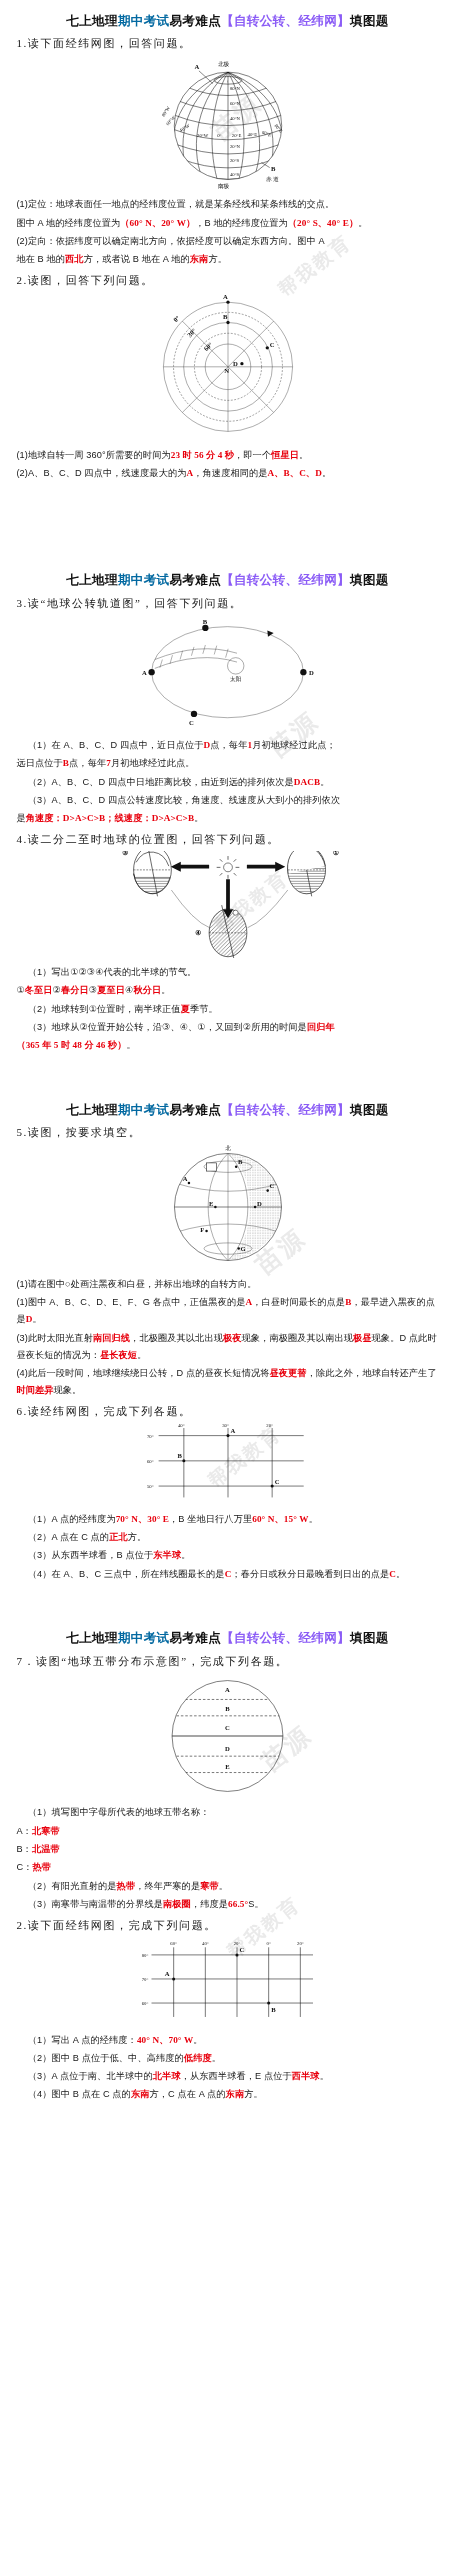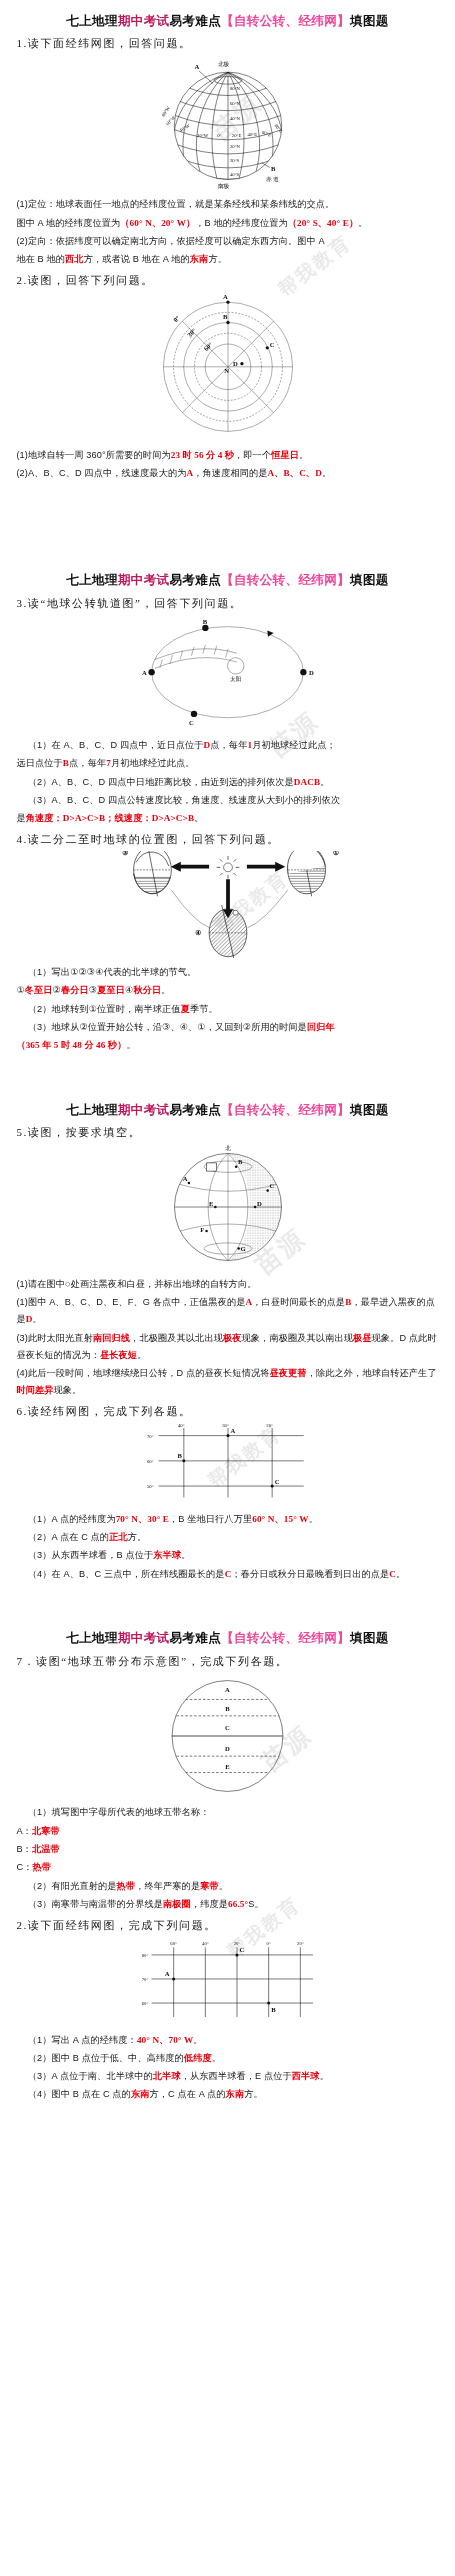--- a/index.html
+++ b/index.html
@@ -39,22 +39,22 @@
     font-family: "Liberation Serif", "DejaVu Serif", serif;
     font-weight: bold;
     font-size: 12.6px;
     letter-spacing: 0.3px;
     margin: 12.6px 0 6.3px;
     white-space: nowrap;
     position: relative;
     z-index: 3;
   }
   .t-black { color: #121212; }
-  .t-red   { color: #be185d; margin-top: 12px; }
-  .t-blue  { color: #ec4899; }
+  .t-red   { color: #0369a1; margin-top: 12px; }
+  .t-blue  { color: #8b5cf6; }
 
   
   .stem {
     font-family: "Liberation Serif", "DejaVu Serif", serif;
     font-size: 11px;
     letter-spacing: 1.6px;
     margin: 5px 0 2.5px;
     color: #151515;
   }
   .para {

